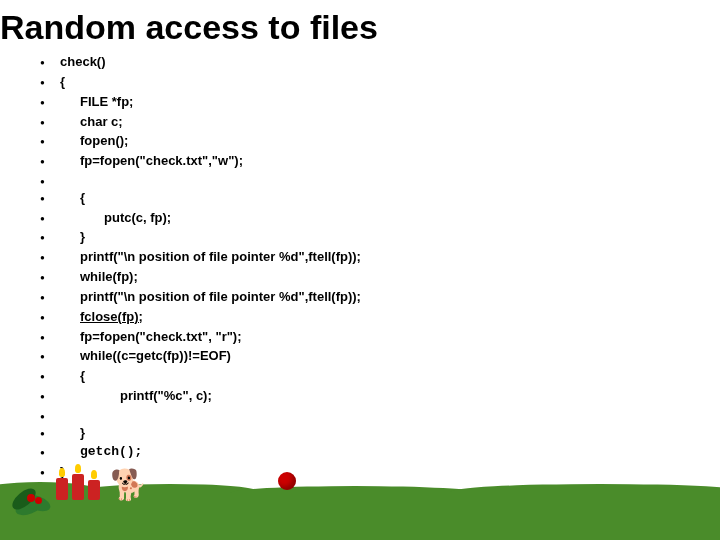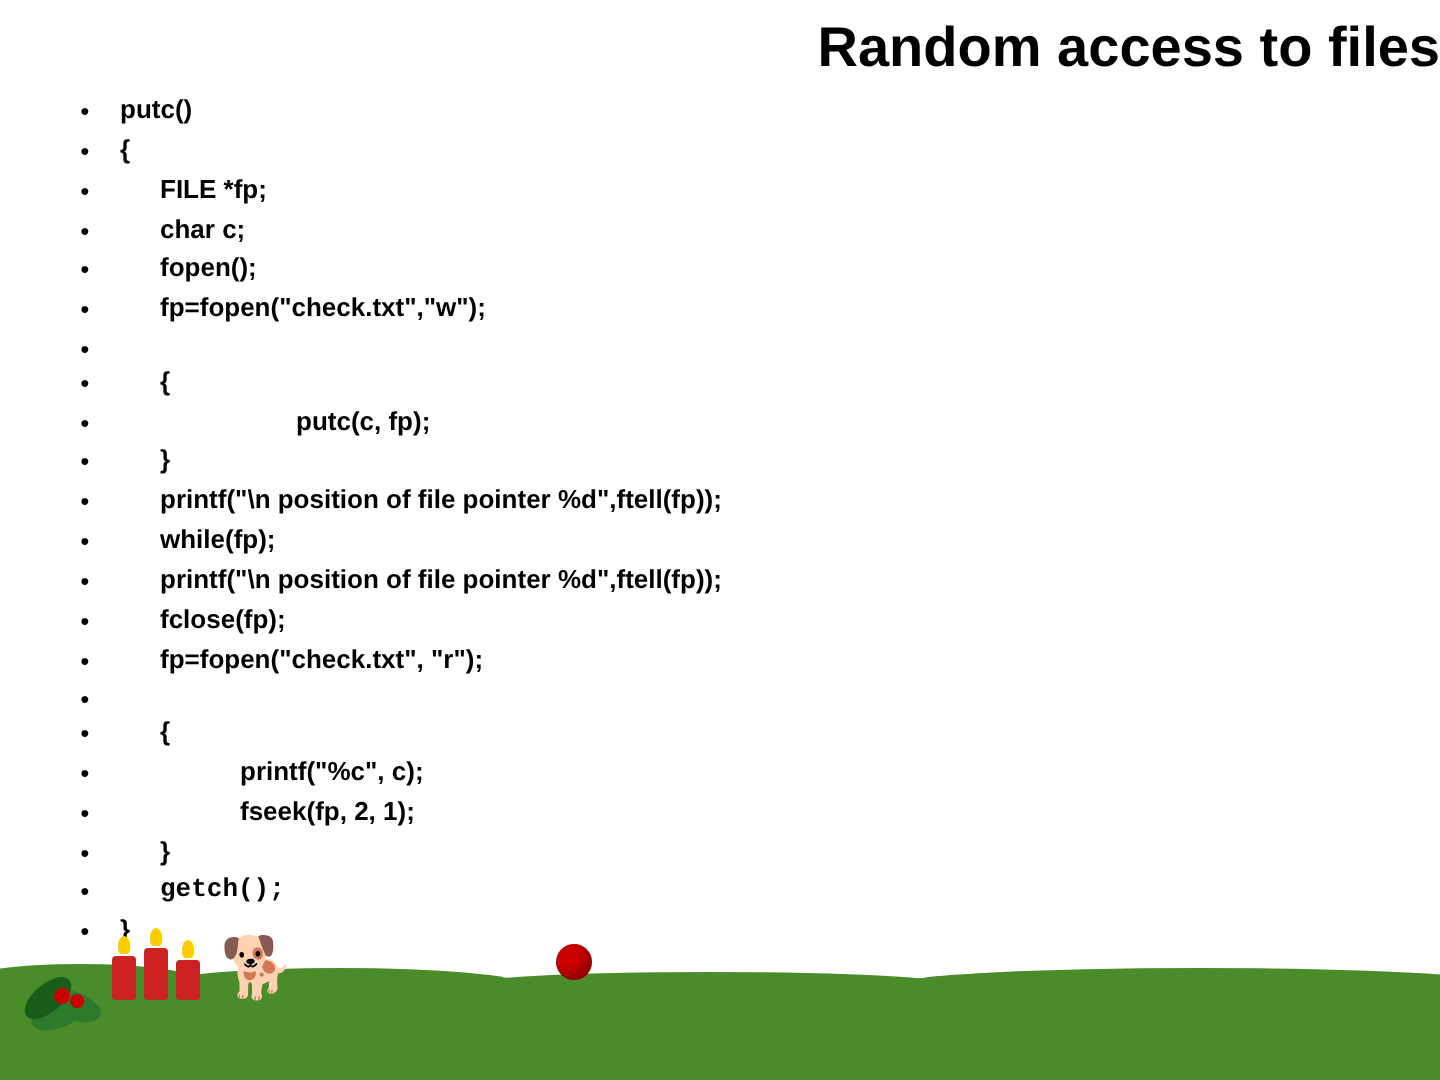--- a/index.html
+++ b/index.html
@@ -7,22 +7,22 @@
     body {
       width: 720px;
       height: 540px;
       background: #ffffff;
       font-family: Arial, sans-serif;
       overflow: hidden;
       position: relative;
     }
 
     .title {
-      text-align: right;
-      font-size: 28px;
+      text-align: left;
+      font-size: 34px;
       font-weight: bold;
       color: #000000;
       padding-top: 8px;
       padding-bottom: 4px;
     }
 
     .content-area {
       padding-left: 40px;
       padding-top: 2px;
     }
@@ -77,21 +77,21 @@
   </style>
 </head>
 <body>
 
 <div class="title">Random access to files</div>
 
 <div class="content-area">
   <ul class="bullet-list" id="code-list">
   <li>
         <span class="bullet">●</span>
-        <span class="code-text" style="margin-left: 0px;">putc()</span>
+        <span class="code-text" style="margin-left: 0px;">check()</span>
       </li>
       <li>
         <span class="bullet">●</span>
         <span class="code-text" style="margin-left: 0px;">{</span>
       </li>
       <li>
         <span class="bullet">●</span>
         <span class="code-text" style="margin-left: 20px;">FILE *fp;</span>
       </li>
       <li>
@@ -108,60 +108,60 @@
       </li>
       <li>
         <span class="bullet">●</span>
       </li>
       <li>
         <span class="bullet">●</span>
         <span class="code-text" style="margin-left: 20px;">{</span>
       </li>
       <li>
         <span class="bullet">●</span>
-        <span class="code-text" style="margin-left: 88px;">putc(c, fp);</span>
+        <span class="code-text" style="margin-left: 44px;">putc(c, fp);</span>
       </li>
       <li>
         <span class="bullet">●</span>
         <span class="code-text" style="margin-left: 20px;">}</span>
       </li>
       <li>
         <span class="bullet">●</span>
         <span class="code-text" style="margin-left: 20px;">printf("\n position of file pointer %d",ftell(fp));</span>
       </li>
       <li>
         <span class="bullet">●</span>
         <span class="code-text" style="margin-left: 20px;">while(fp);</span>
       </li>
       <li>
         <span class="bullet">●</span>
         <span class="code-text" style="margin-left: 20px;">printf("\n position of file pointer %d",ftell(fp));</span>
       </li>
       <li>
         <span class="bullet">●</span>
-        <span class="code-text" style="margin-left: 20px;">fclose(fp);</span>
+        <span class="code-text" style="margin-left: 20px; text-decoration: underline;">fclose(fp);</span>
       </li>
       <li>
         <span class="bullet">●</span>
         <span class="code-text" style="margin-left: 20px;">fp=fopen("check.txt", "r");</span>
       </li>
       <li>
         <span class="bullet">●</span>
+        <span class="code-text" style="margin-left: 20px;">while((c=getc(fp))!=EOF)</span>
       </li>
       <li>
         <span class="bullet">●</span>
         <span class="code-text" style="margin-left: 20px;">{</span>
       </li>
       <li>
         <span class="bullet">●</span>
         <span class="code-text" style="margin-left: 60px;">printf("%c", c);</span>
       </li>
       <li>
         <span class="bullet">●</span>
-        <span class="code-text" style="margin-left: 60px;">fseek(fp, 2, 1);</span>
       </li>
       <li>
         <span class="bullet">●</span>
         <span class="code-text" style="margin-left: 20px;">}</span>
       </li>
       <li>
         <span class="bullet">●</span>
         <span class="code-text" style="margin-left: 20px; font-family: Liberation Mono, monospace;">getch();</span>
       </li>
       <li>

